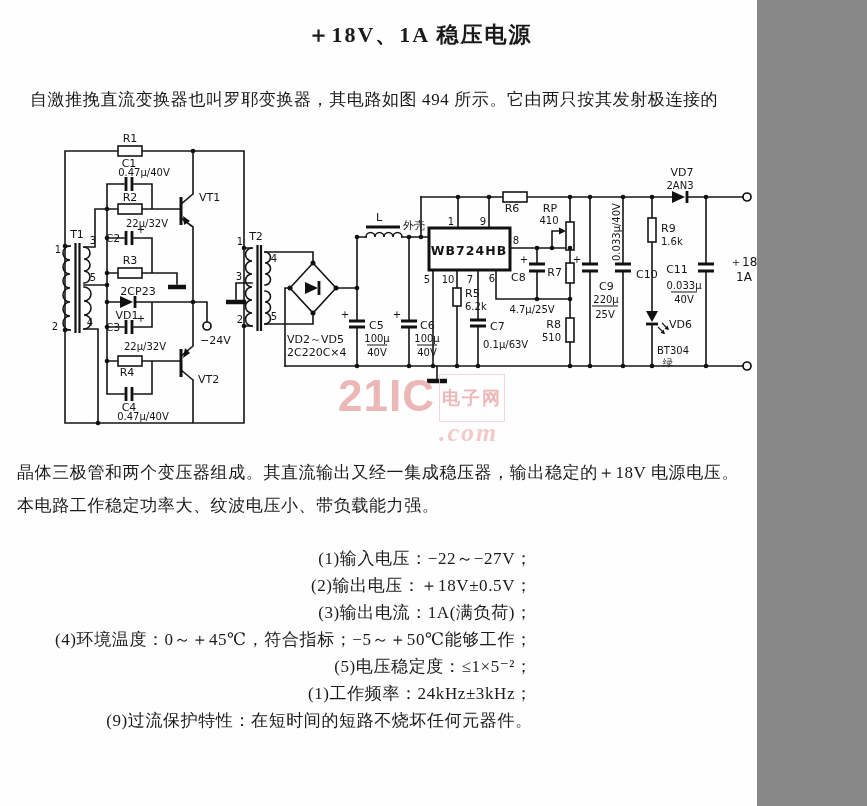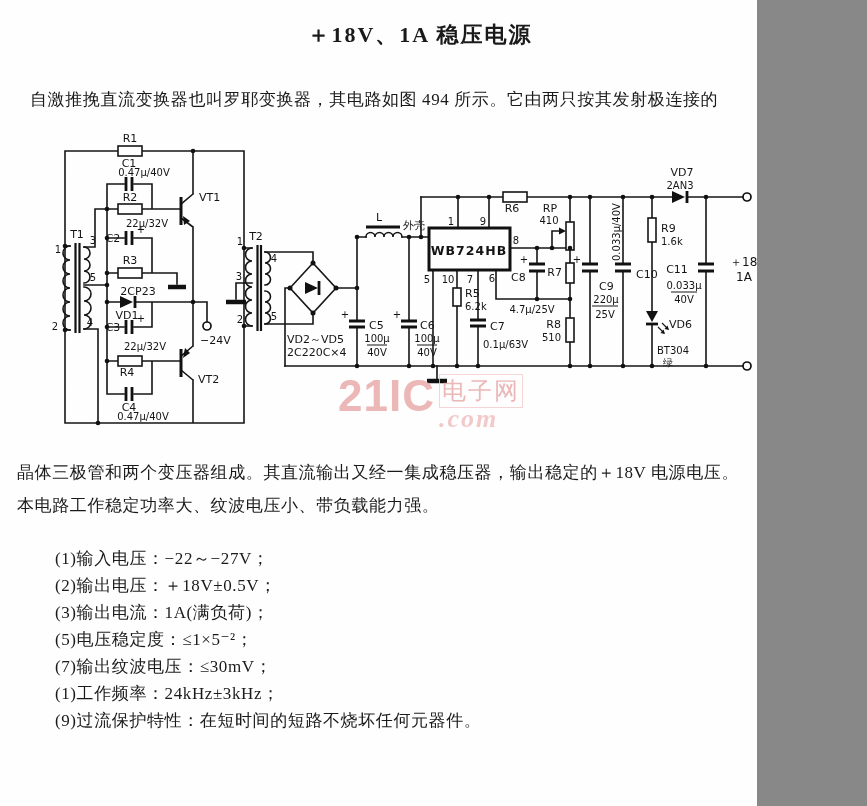--- a/index.html
+++ b/index.html
@@ -5,21 +5,21 @@
   html,body{margin:0;padding:0;background:#888;}
   .page{position:relative;width:757px;height:806px;background:#fefefe;overflow:hidden;
         font-family:"Liberation Serif","DejaVu Serif",serif;color:#1a1a1a;}
   .title{position:absolute;top:20px;left:0;width:840px;text-align:center;
          font-size:22px;font-weight:bold;letter-spacing:2px;}
   .para{position:absolute;font-size:17px;letter-spacing:0.6px;white-space:nowrap;}
   .p1{top:88px;left:30px;}
   .p2{top:461px;left:17px;}
   .p3{top:494px;left:17px;}
   .spec-head{position:absolute;top:523px;left:60px;font-size:17px;letter-spacing:1px;}
-  .specs{position:absolute;top:545px;left:55px;font-size:17px;line-height:27px;letter-spacing:0.6px;}
+  .specs{position:absolute;top:545px;left:55px;font-size:17px;line-height:27px;letter-spacing:0.6px;text-align:right;}
   .specs div{white-space:nowrap;}
   svg.circuit{position:absolute;left:0;top:0;}
   .w{stroke:#161616;stroke-width:1.6;fill:none;stroke-linecap:square;}
   .thin{stroke:#161616;stroke-width:1.1;fill:none;}
   .cap{stroke:#111;stroke-width:2.8;fill:none;stroke-linecap:butt;}
   .core{stroke:#111;stroke-width:2.2;fill:none;}
   .bar{stroke:#111;stroke-width:4.5;fill:none;}
   .bb{stroke:#111;stroke-width:3;fill:none;}
   .box{fill:#fefefe;stroke:#161616;stroke-width:1.6;}
   .icbox{fill:#fefefe;stroke:#111;stroke-width:3;}
@@ -28,21 +28,21 @@
   .dio{fill:#111;stroke:none;}
   text.t{font-family:"DejaVu Sans","Liberation Sans",sans-serif;font-size:11px;fill:#141414;}
   text.ts{font-size:10px;}
   text.tb{font-size:12.5px;font-weight:bold;letter-spacing:1px;}
   text.tc{font-family:"Liberation Serif","DejaVu Serif",serif;}
   text.to{font-size:12px;}
   .watermark{position:absolute;left:338px;top:374px;display:flex;align-items:flex-start;opacity:0.8;}
   .wm-main{font-family:"Liberation Sans","DejaVu Sans",sans-serif;font-size:44px;line-height:44px;
            font-weight:bold;color:#e8a6a6;letter-spacing:1px;}
   .wm-right{display:flex;flex-direction:column;margin-left:4px;}
-  .wm-cn{font-size:24px;color:#e8a6a6;font-weight:normal;letter-spacing:2px;border:1px solid #f3cccc;padding:0 2px;}
+  .wm-cn{font-size:18px;color:#e8a6a6;font-weight:bold;letter-spacing:2px;border:1px solid #f3cccc;padding:11px 2px;}
   .wm-com{font-family:"Liberation Serif",serif;font-style:italic;font-weight:bold;
           font-size:26px;line-height:22px;color:#f0bdbd;letter-spacing:2px;}
 </style>
 </head>
 <body>
 
 <div class="page">
 
   <div class="title">＋18V、1A 稳压电源</div>
   <div class="para p1">自激推挽直流变换器也叫罗耶变换器，其电路如图 494 所示。它由两只按其发射极连接的</div>
@@ -321,19 +321,19 @@
     </span>
   </div>
 
   <div class="para p2">晶体三极管和两个变压器组成。其直流输出又经一集成稳压器，输出稳定的＋18V 电源电压。</div>
   <div class="para p3">本电路工作稳定功率大、纹波电压小、带负载能力强。</div>
 
   <div class="specs">
     <div>(1)输入电压：−22～−27V；</div>
     <div>(2)输出电压：＋18V±0.5V；</div>
     <div>(3)输出电流：1A(满负荷)；</div>
+    <div>(4)环境温度：0～＋45℃，符合指标；−5～＋50℃能够工作；</div>
     <div>(5)电压稳定度：≤1×5⁻²；</div>
-    <div>(7)输出纹波电压：≤30mV；</div>
     <div>(1)工作频率：24kHz±3kHz；</div>
     <div>(9)过流保护特性：在短时间的短路不烧坏任何元器件。</div>
   </div>
 
 </div>
 
 </body></html>

